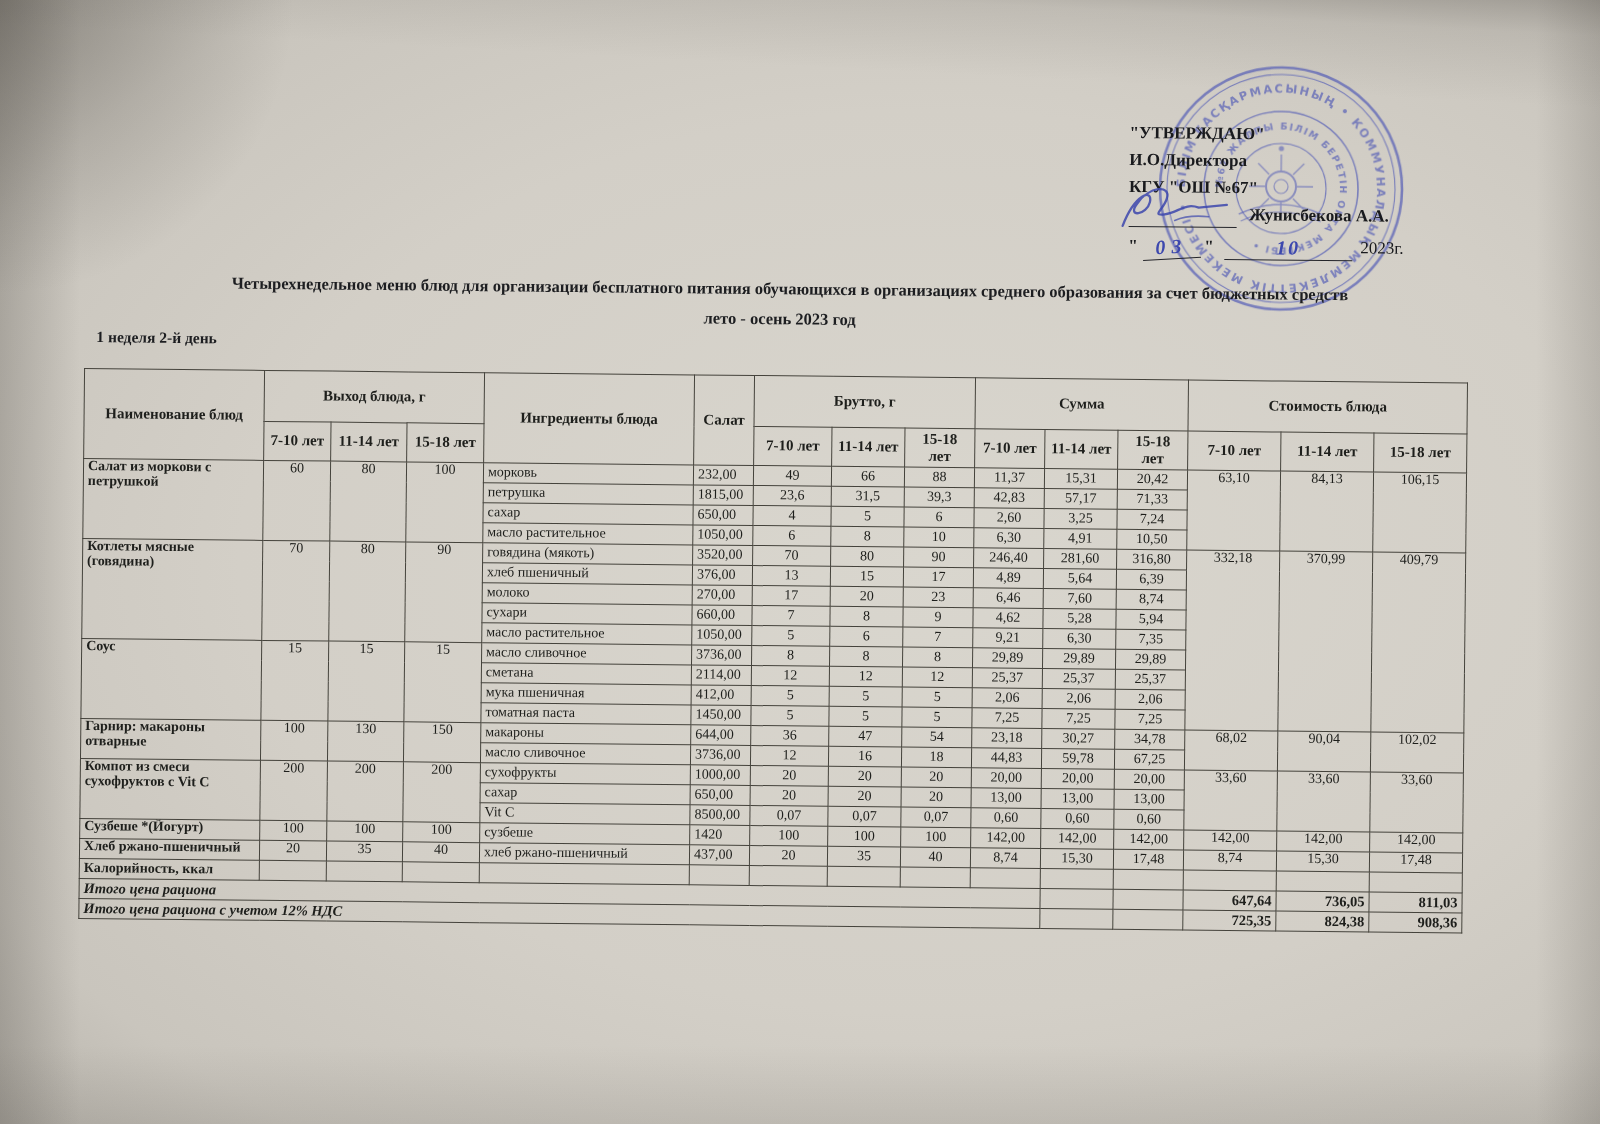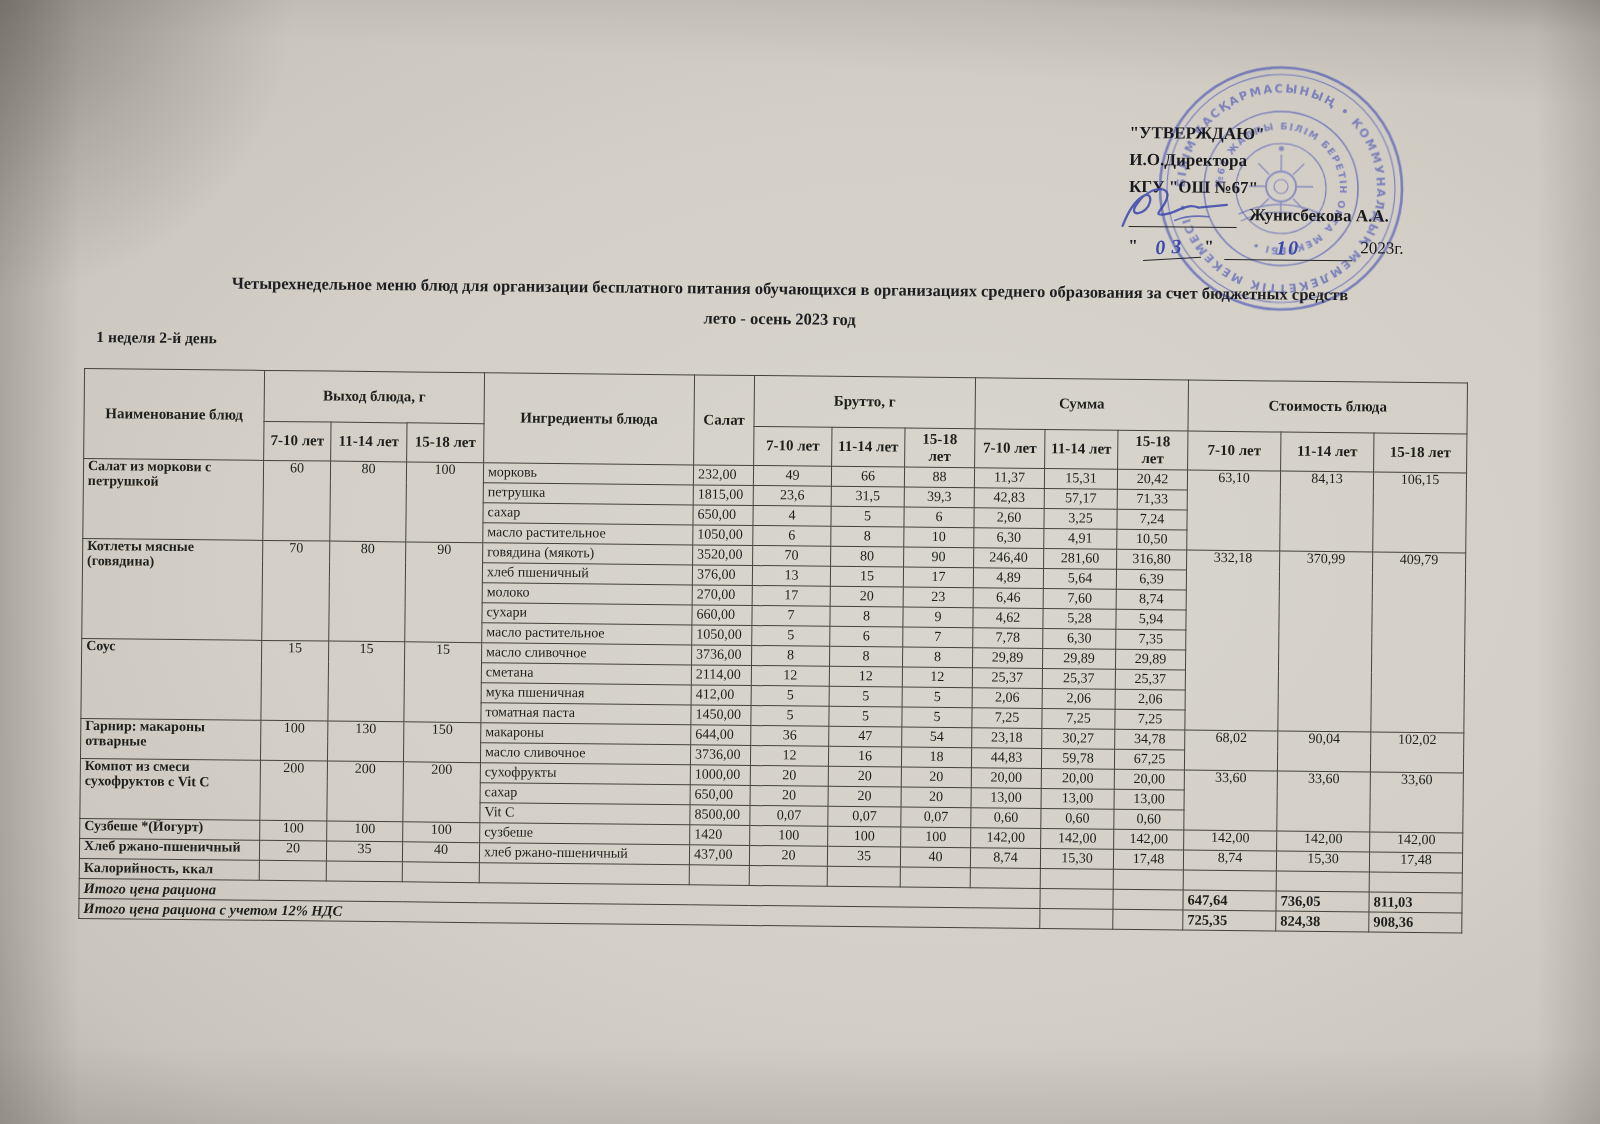--- a/index.html
+++ b/index.html
@@ -48,21 +48,21 @@
   .menu-table thead th{font-weight:bold;text-align:center;vertical-align:middle;font-size:15px;line-height:1.15;}
   .menu-table thead tr:first-child th{height:50px;}
   .menu-table thead tr:last-child th{height:38px;}
   .menu-table tbody td{height:19px;line-height:1.05;}
   .dish{font-weight:bold;text-align:left;vertical-align:top;font-size:14px;}
   .ing{text-align:left;}
   .price{text-align:left;}
   .num{text-align:center;}
   .top{vertical-align:top;padding-top:2px;}
   .total-label{font-weight:bold;font-style:italic;text-align:left;font-size:14.5px;height:22px;}
-  .total-val{font-weight:bold;font-size:14.5px;}
+  .total-val{font-weight:bold;text-align:right;font-size:14.5px;}
   .cal-label{font-weight:bold;text-align:left;}
 </style>
 </head>
 <body>
 
 <div class="photo">
   <div class="content">
 
     <div class="approval">
       <svg class="stamp" width="260" height="260" viewBox="0 0 260 260">
@@ -261,21 +261,21 @@
             <td class="num">4,62</td>
             <td class="num">5,28</td>
             <td class="num">5,94</td>
           </tr>
           <tr>
             <td class="ing">масло растительное</td>
             <td class="price">1050,00</td>
             <td class="num">5</td>
             <td class="num">6</td>
             <td class="num">7</td>
-            <td class="num">7,78</td>
+            <td class="num">9,21</td>
             <td class="num">6,30</td>
             <td class="num">7,35</td>
           </tr>
           <tr>
             <td rowspan="4" class="dish">Соус</td>
             <td rowspan="4" class="num top">15</td>
             <td rowspan="4" class="num top">15</td>
             <td rowspan="4" class="num top">15</td>
             <td class="ing">масло сливочное</td>
             <td class="price">3736,00</td>

